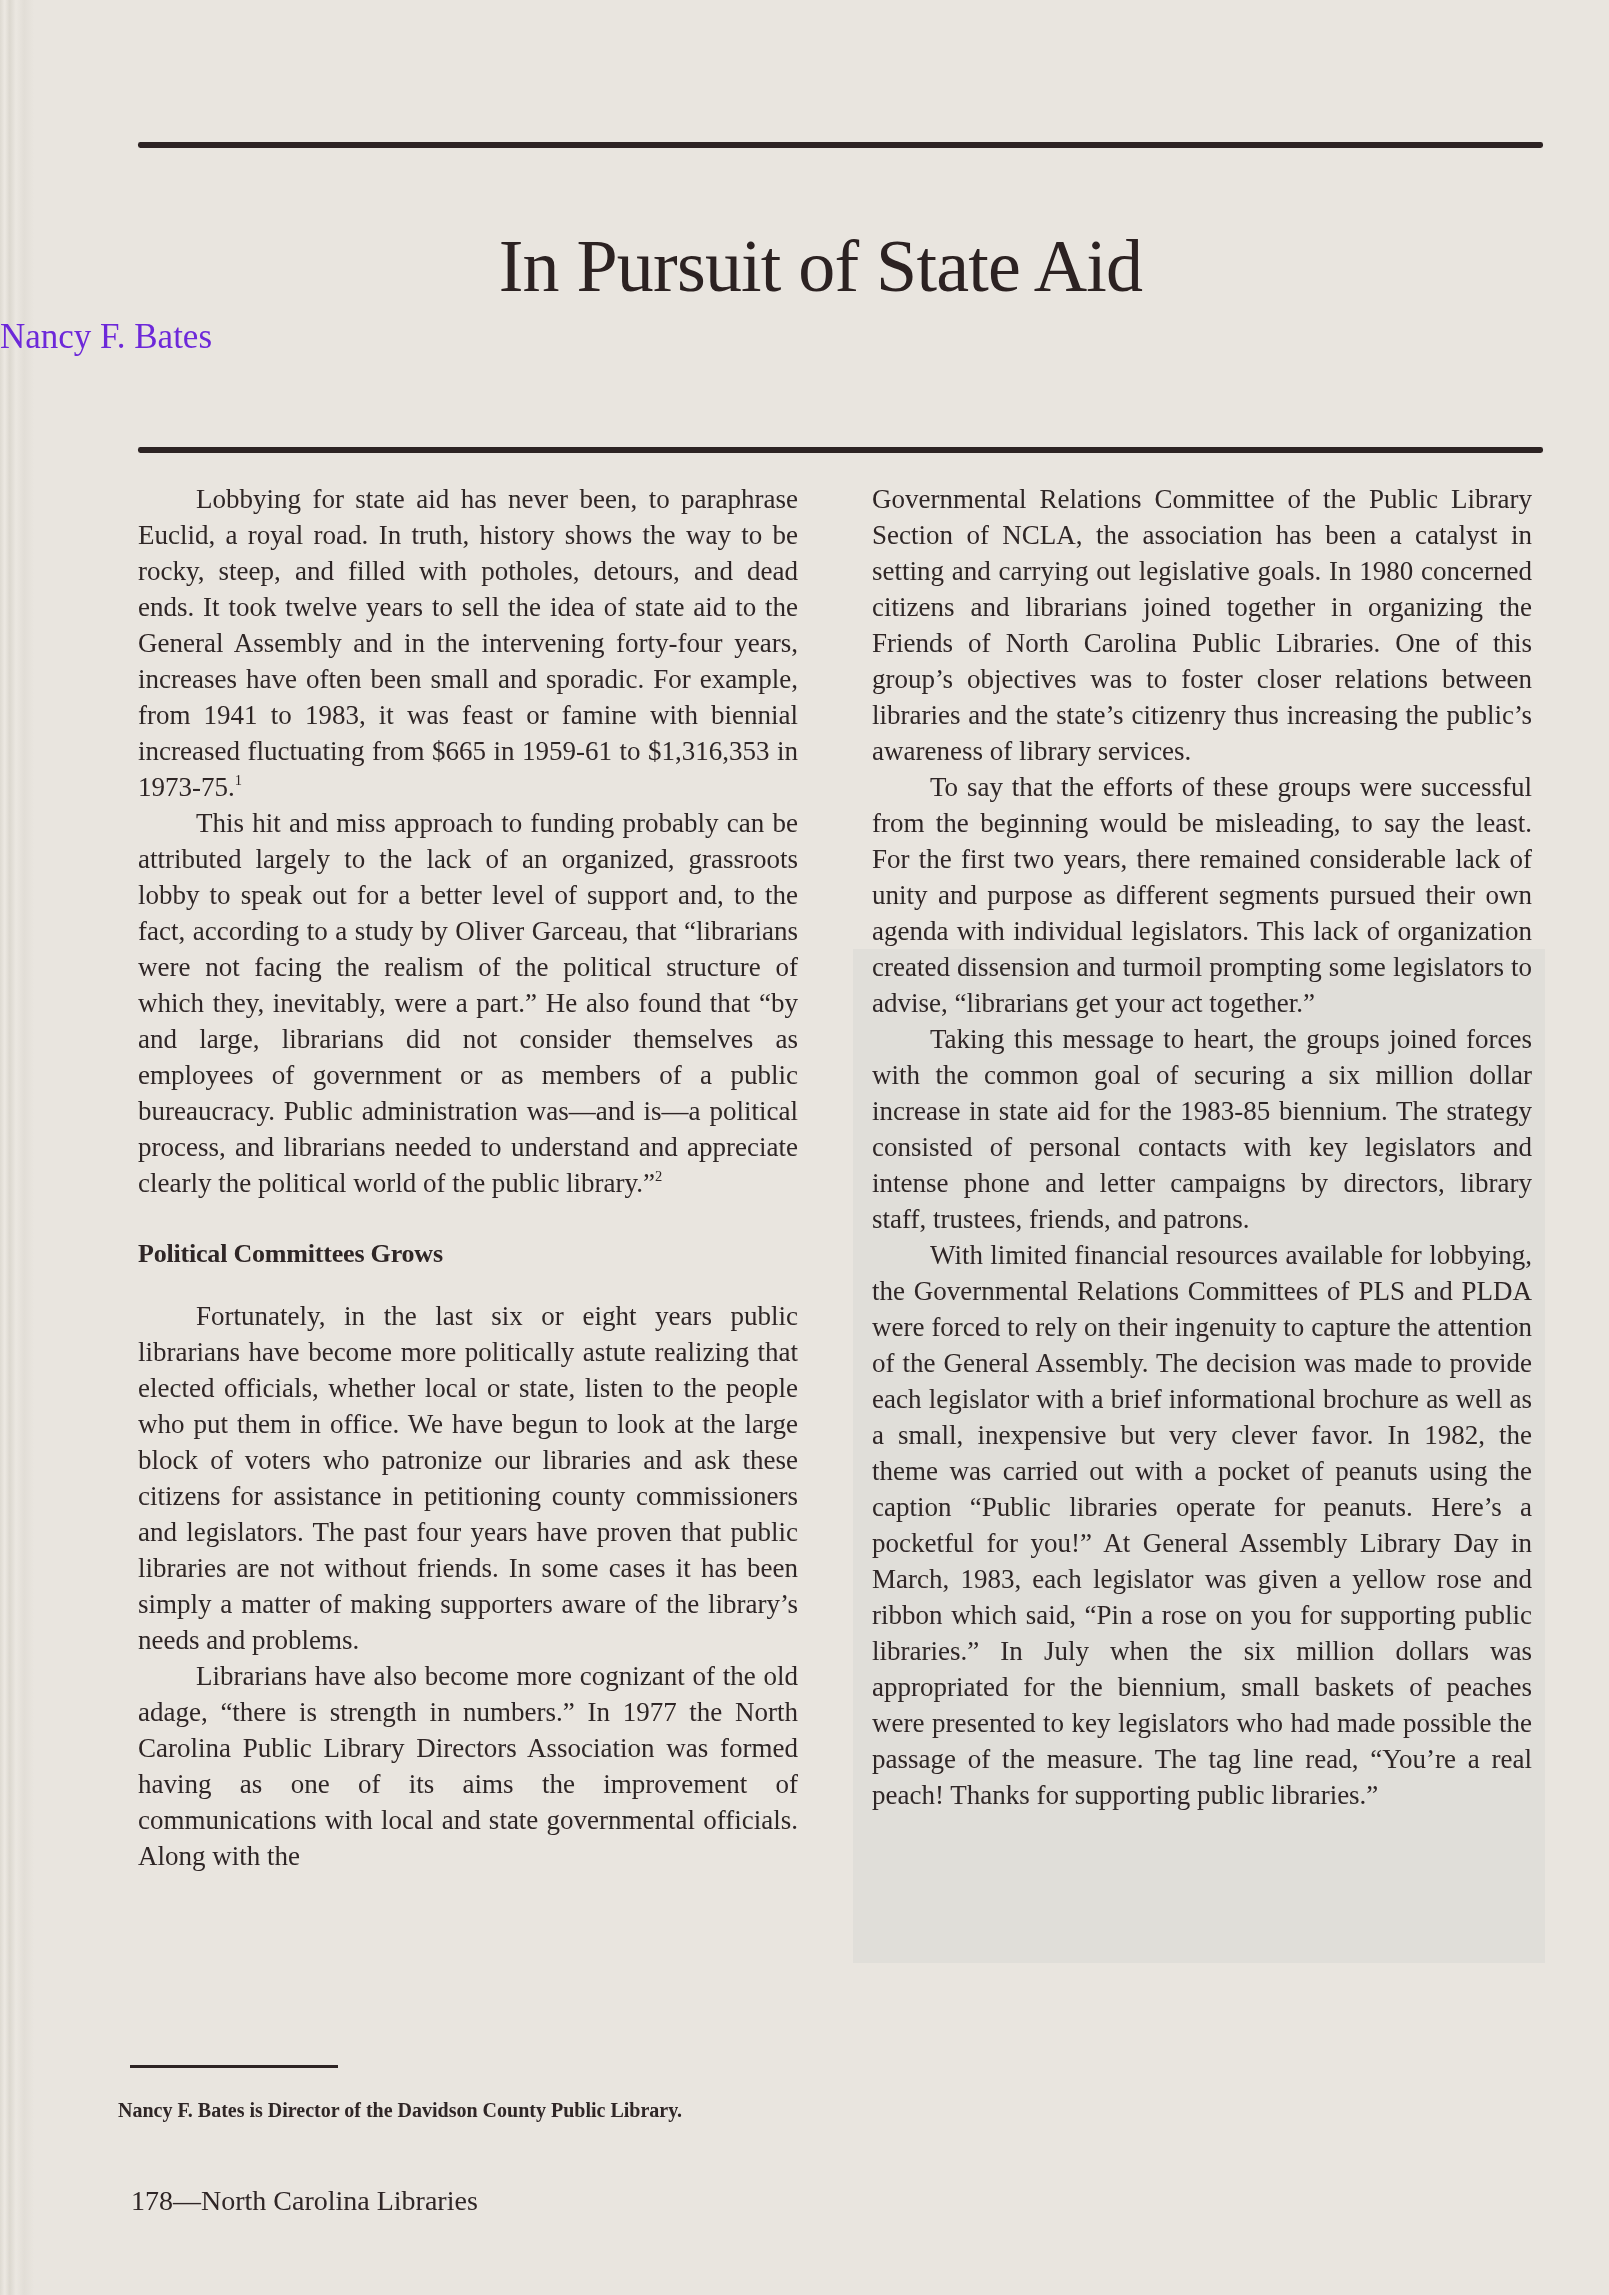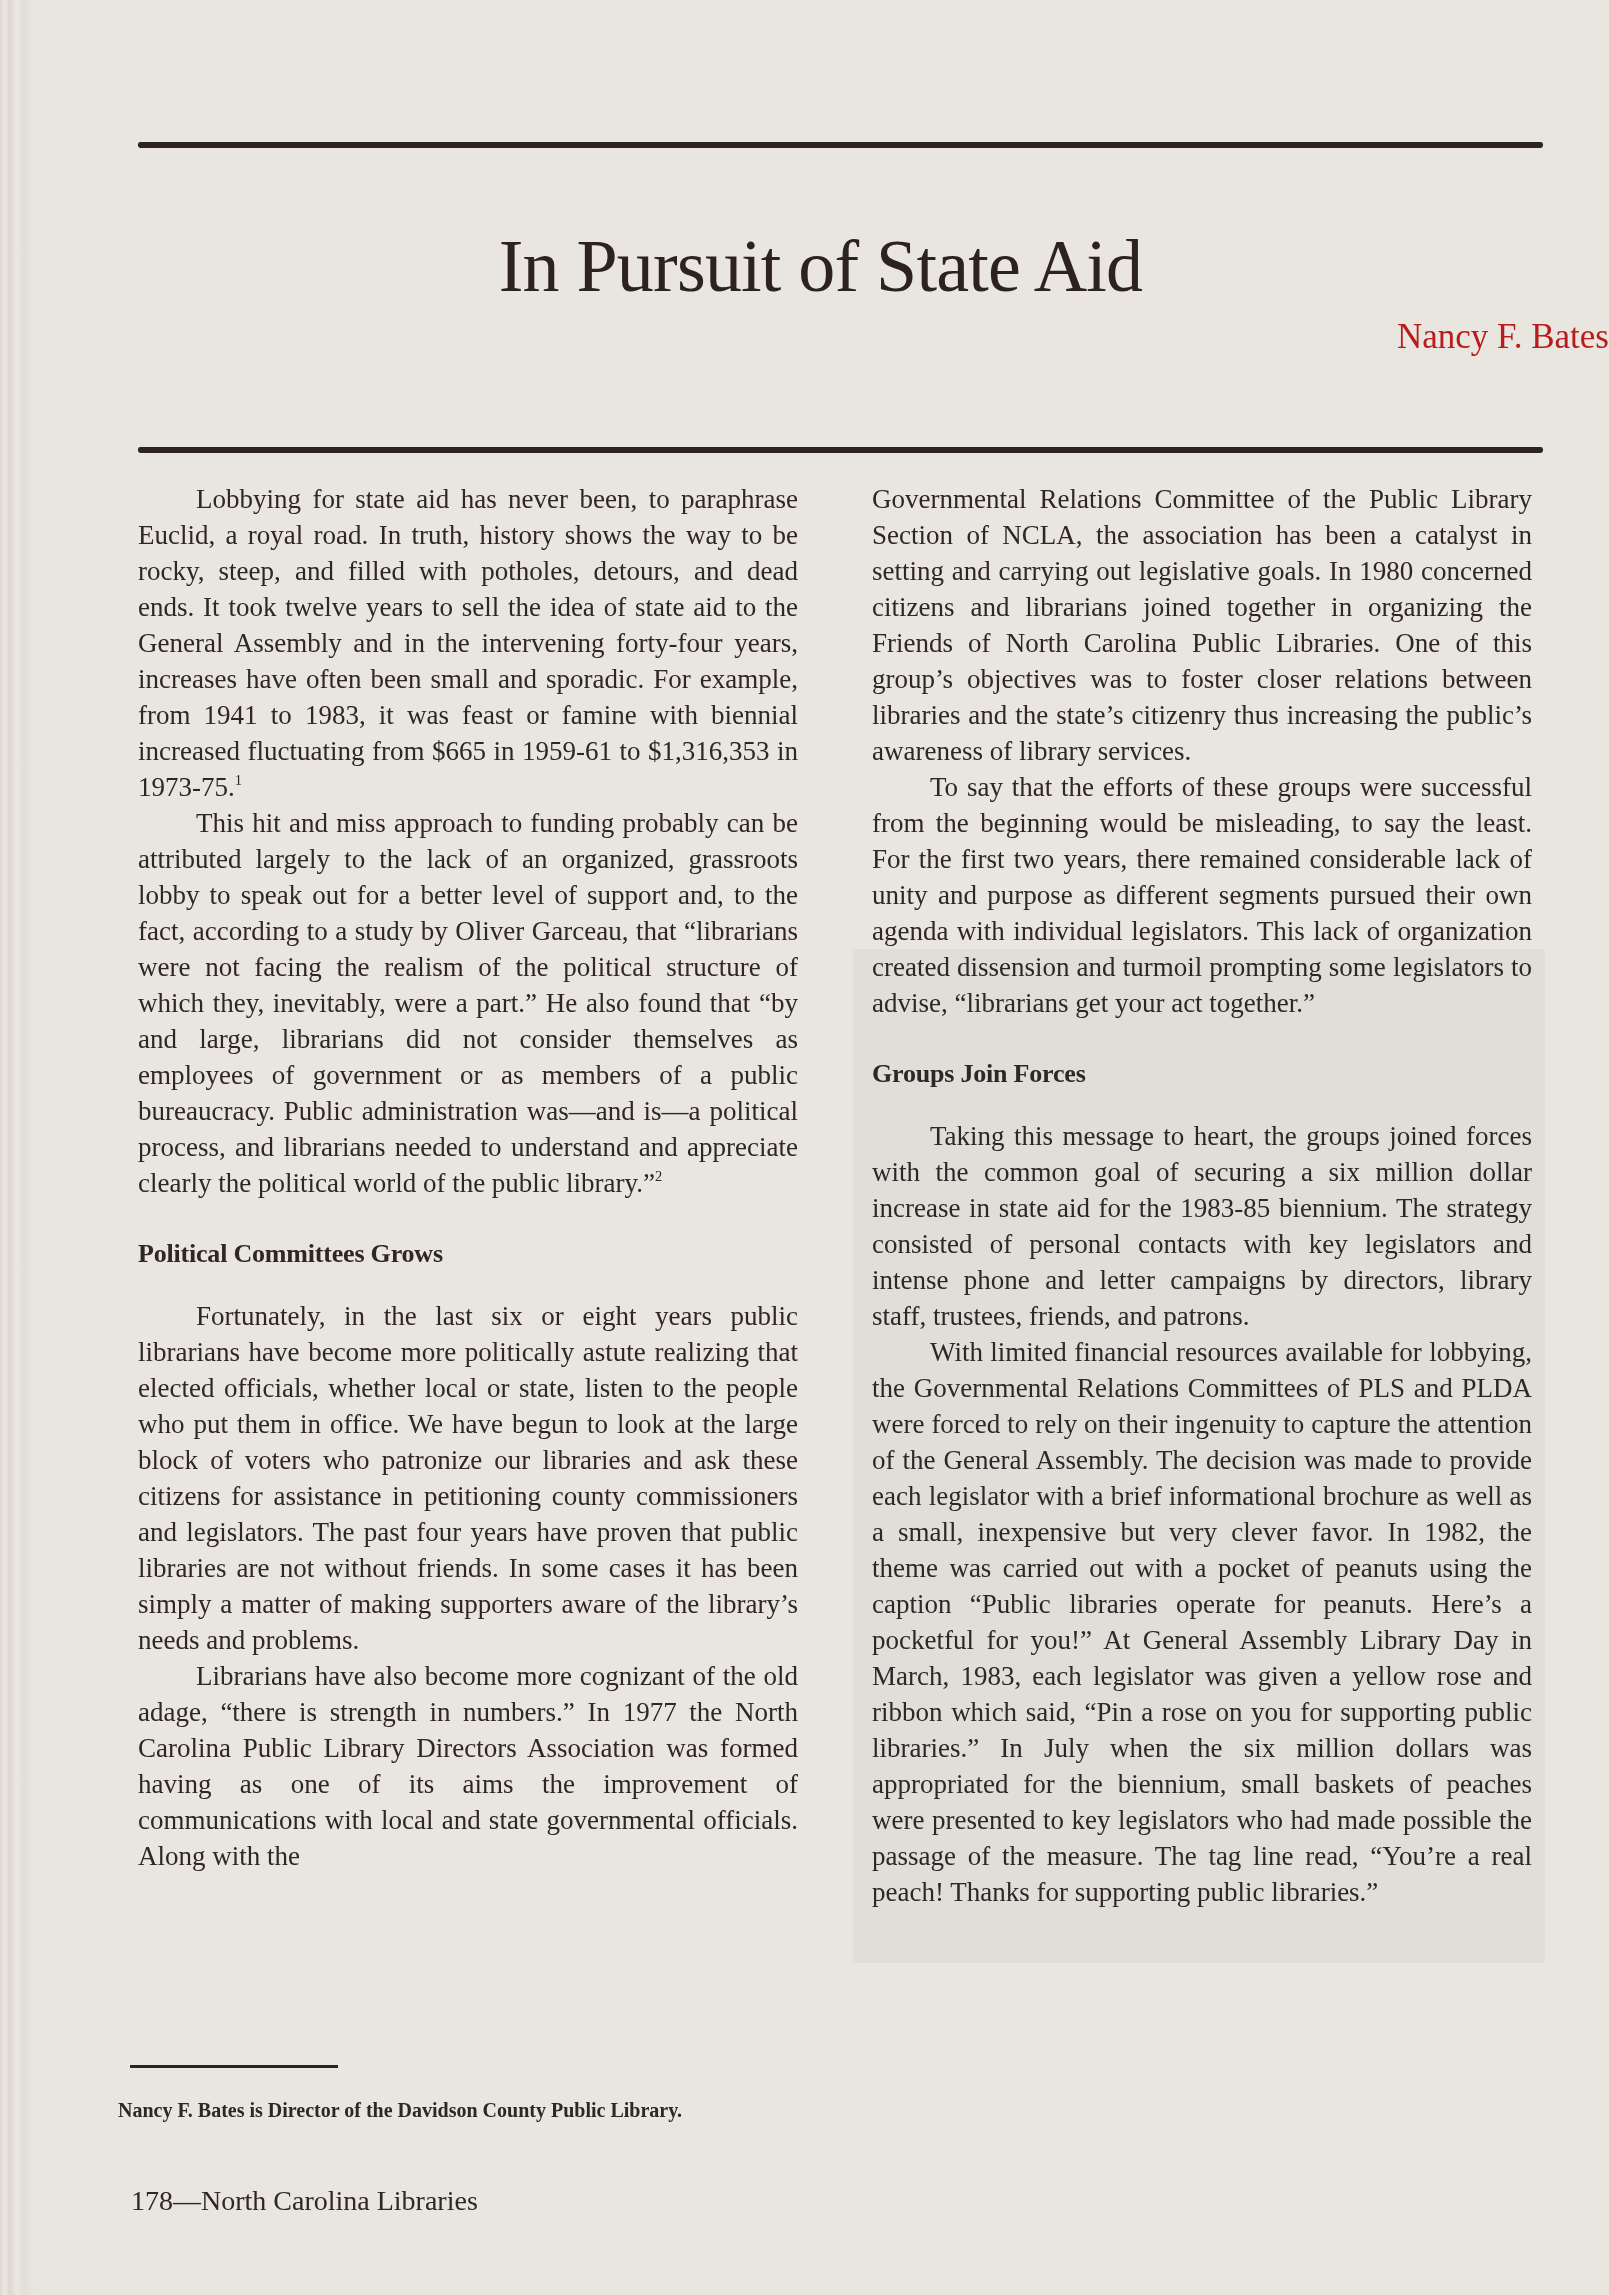--- a/index.html
+++ b/index.html
@@ -45,24 +45,24 @@
       text-align: center;
       font-size: 74px;
       line-height: 89px;
       letter-spacing: -0.8px;
       color: #2c2222;
     }
     .byline {
       position: absolute;
       left: 0; width: 1609px;
       top: 314px;
-      text-align: right;
+      text-align: left;
       font-size: 35px;
       line-height: 45px;
-      color: #b91c1c;
+      color: #6d28d9;
     }
     .column {
       position: absolute;
       top: 481px;
       width: 660px;
       font-size: 27px;
       line-height: 36px;
       text-align: justify;
       hyphens: none;
     }
@@ -126,21 +126,20 @@
   <p><span>Lobbying for state aid has never been, to paraphrase Euclid, a royal road. In truth, history shows the way to be rocky, steep, and filled with potholes, detours, and dead ends. It took twelve years to sell the idea of state aid to the General Assembly and in the intervening forty-four years, increases have often been small and sporadic. For example, from 1941 to 1983, it was feast or famine with biennial increased fluctuating from $665 in 1959-61 to $1,316,353 in 1973-75.</span><sup>1</sup></p>
   <p><span>This hit and miss approach to funding probably can be attributed largely to the lack of an organized, grassroots lobby to speak out for a better level of support and, to the fact, according to a study by Oliver Garceau, that “librarians were not facing the realism of the political structure of which they, inevitably, were a part.” He also found that “by and large, librarians did not consider themselves as employees of government or as members of a public bureaucracy. Public administration was—and is—a political process, and librarians needed to understand and appreciate clearly the political world of the public library.”</span><sup>2</sup></p>
   <h3>Political Committees Grows</h3>
   <p>Fortunately, in the last six or eight years public librarians have become more politically astute realizing that elected officials, whether local or state, listen to the people who put them in office. We have begun to look at the large block of voters who patronize our libraries and ask these citizens for assistance in petitioning county commissioners and legislators. The past four years have proven that public libraries are not without friends. In some cases it has been simply a matter of making supporters aware of the library’s needs and problems.</p>
   <p>Librarians have also become more cognizant of the old adage, “there is strength in numbers.” In 1977 the North Carolina Public Library Directors Association was formed having as one of its aims the improvement of communications with local and state governmental officials. Along with the</p>
 </div>
 
 <div class="column right">
   <p class="no-indent">Governmental Relations Committee of the Public Library Section of NCLA, the association has been a catalyst in setting and carrying out legislative goals. In 1980 concerned citizens and librarians joined together in organizing the Friends of North Carolina Public Libraries. One of this group’s objectives was to foster closer relations between libraries and the state’s citizenry thus increasing the public’s awareness of library services.</p>
   <p>To say that the efforts of these groups were successful from the beginning would be misleading, to say the least. For the first two years, there remained considerable lack of unity and purpose as different segments pursued their own agenda with individual legislators. This lack of organization created dissension and turmoil prompting some legislators to advise, “librarians get your act together.”</p>
-  <h3>Groups Join Forces</h3>
   <p>Taking this message to heart, the groups joined forces with the common goal of securing a six million dollar increase in state aid for the 1983-85 biennium. The strategy consisted of personal contacts with key legislators and intense phone and letter campaigns by directors, library staff, trustees, friends, and patrons.</p>
   <p>With limited financial resources available for lobbying, the Governmental Relations Committees of PLS and PLDA were forced to rely on their ingenuity to capture the attention of the General Assembly. The decision was made to provide each legislator with a brief informational brochure as well as a small, inexpensive but very clever favor. In 1982, the theme was carried out with a pocket of peanuts using the caption “Public libraries operate for peanuts. Here’s a pocketful for you!” At General Assembly Library Day in March, 1983, each legislator was given a yellow rose and ribbon which said, “Pin a rose on you for supporting public libraries.” In July when the six million dollars was appropriated for the biennium, small baskets of peaches were presented to key legislators who had made possible the passage of the measure. The tag line read, “You’re a real peach! Thanks for supporting public libraries.”</p>
 </div>
 
 <div class="footnote-rule"></div>
 <div class="footnote">Nancy F. Bates is Director of the Davidson County Public Library.</div>
 
 <div class="folio">178—North Carolina Libraries</div>
 
 

